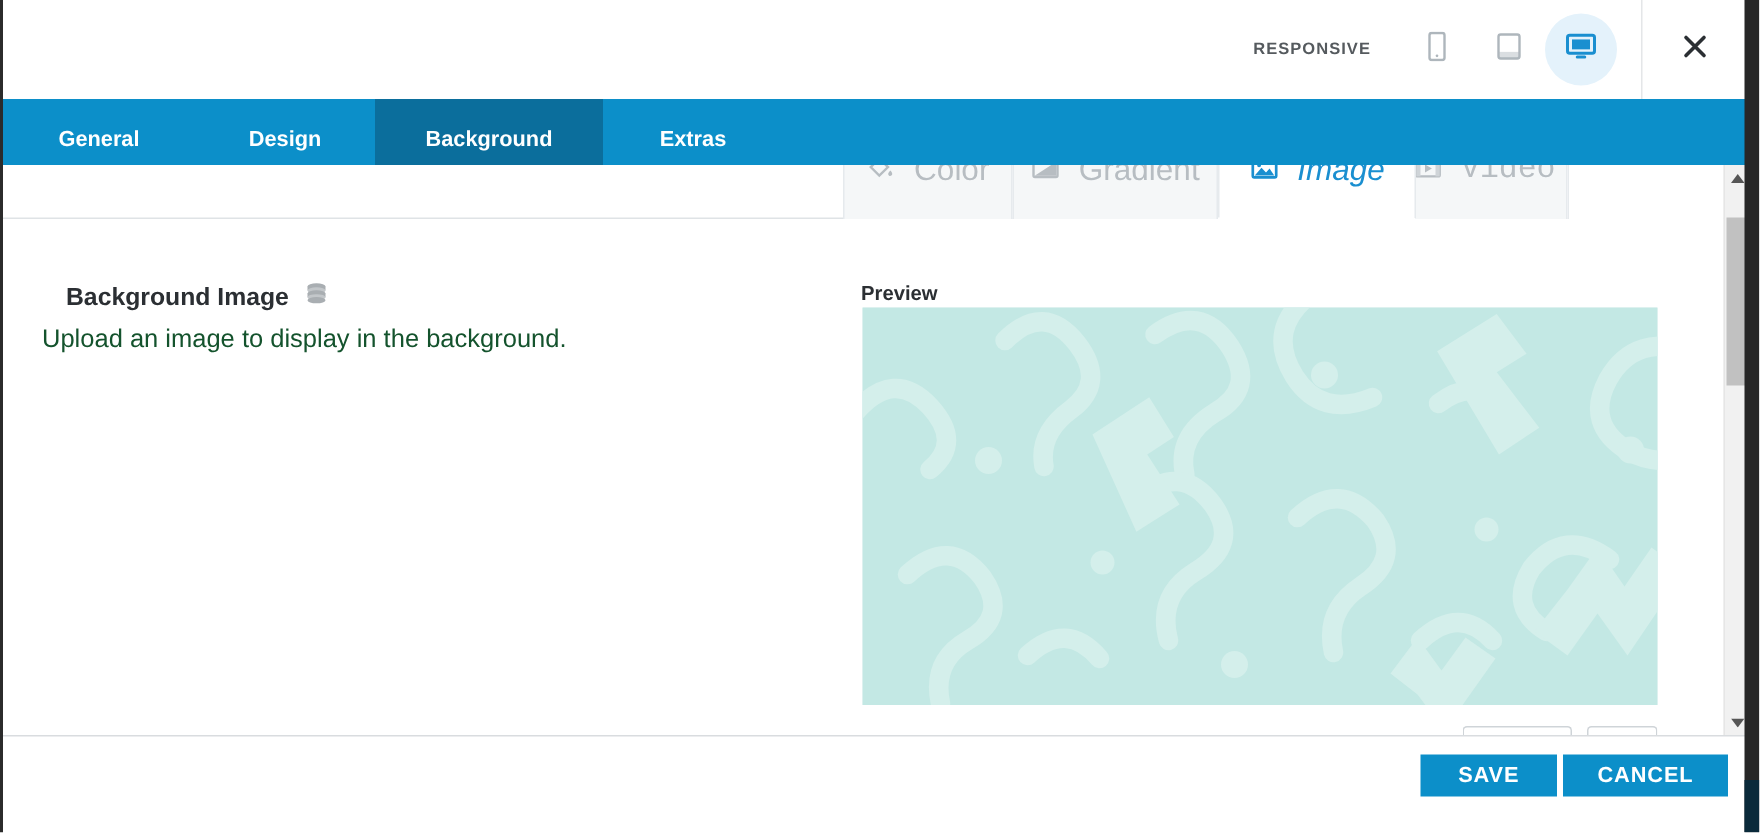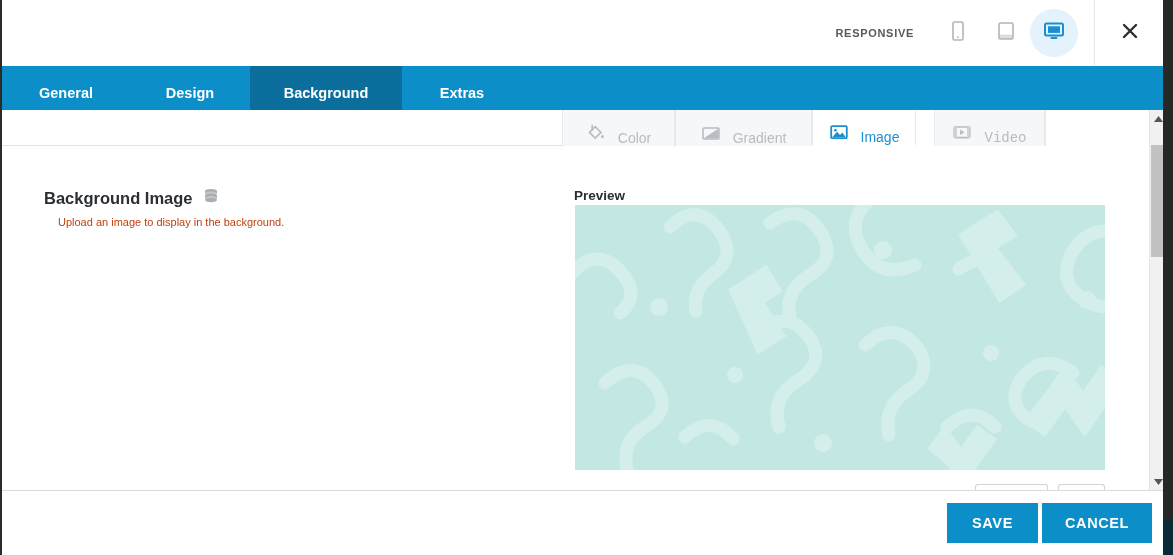--- a/index.html
+++ b/index.html
@@ -97,57 +97,57 @@
   }
 
   
   .subtabs {
     position: absolute; top: 0; left: 0;
     width: 1147px; height: 36px;
     border-bottom: 1px solid #dfe3e6;
   }
   .subtab {
     position: absolute; top: -8px; height: 44px;
-    display: flex; align-items: flex-end; justify-content: center;
+    display: flex; align-items: flex-start; justify-content: center;
     gap: 12px;
-    font-size: 14px; color: #b7bdc2;
+    font-size: 21px; color: #b7bdc2;
     background: #f5f7f8;
     border-left: 1px solid #e6eaed;
     border-right: 1px solid #e6eaed;
     cursor: pointer;
   }
   .subtab.active {
     background: #ffffff; color: #1a8fd0;
     border-bottom: 1px solid #ffffff;
     z-index: 3;
   }
   .st-color    { left: 560px;  width: 113px; }
   .st-gradient { left: 673px;  width: 137px; }
-  .st-image    { left: 810px;  width: 104px; }
+  .st-image    { left: 810px;  width: 132px; font-style: italic; }
   .st-video    { left: 932px;  width: 111px; font-family: Liberation Mono, monospace; }
   .st-filler   { left: 1043px; width: 104px; background:#ffffff;
                  border-left:1px solid #e6eaed; border-right:none; }
   .subtab-underline {
     position: absolute; top: 35px; left: 810px; width: 122px; height: 2px;
     background: #ffffff; z-index: 4;
   }
   .sub-icon { display: block; }
 
   
   .field-label-row {
     position: absolute; left: 42px; top: 78px;
     display: flex; align-items: center; gap: 11px;
   }
   .field-label {
     font-size: 16.5px; font-weight: bold; color: #2b2f33;
   }
   .db-icon { display: block; }
   .field-desc {
-    position: absolute; left: 56px; top: 106px;
-    font-size: 11px; color: #c2410c;
+    position: absolute; left: 26px; top: 106px;
+    font-size: 17px; color: #14532d;
   }
 
   
   .preview-label {
     position: absolute; left: 572px; top: 78px;
     font-size: 13.5px; font-weight: bold; color: #2b2f33;
   }
   .preview-box {
     position: absolute; left: 573px; top: 95px;
     width: 530px; height: 265px;
@@ -190,21 +190,21 @@
   }
 
   
   .footer {
     position: absolute; bottom: 0; left: 0;
     width: 1163px; height: 65px;
     background: #ffffff;
     border-top: 1px solid #d9dcdf;
   }
   .footer-btn {
-    position: absolute; top: 12px; height: 40px;
+    position: absolute; top: 12px; height: 28px;
     background: #0c8fc9; color: #ffffff;
     border: none; cursor: pointer;
     font-family: "Liberation Sans", sans-serif;
     font-size: 14.5px; font-weight: bold; letter-spacing: .6px;
   }
   .btn-save { left: 945px; width: 91px; }
   .btn-cancel { left: 1040px; width: 110px; }
 </style>
 </head>
 <body>

